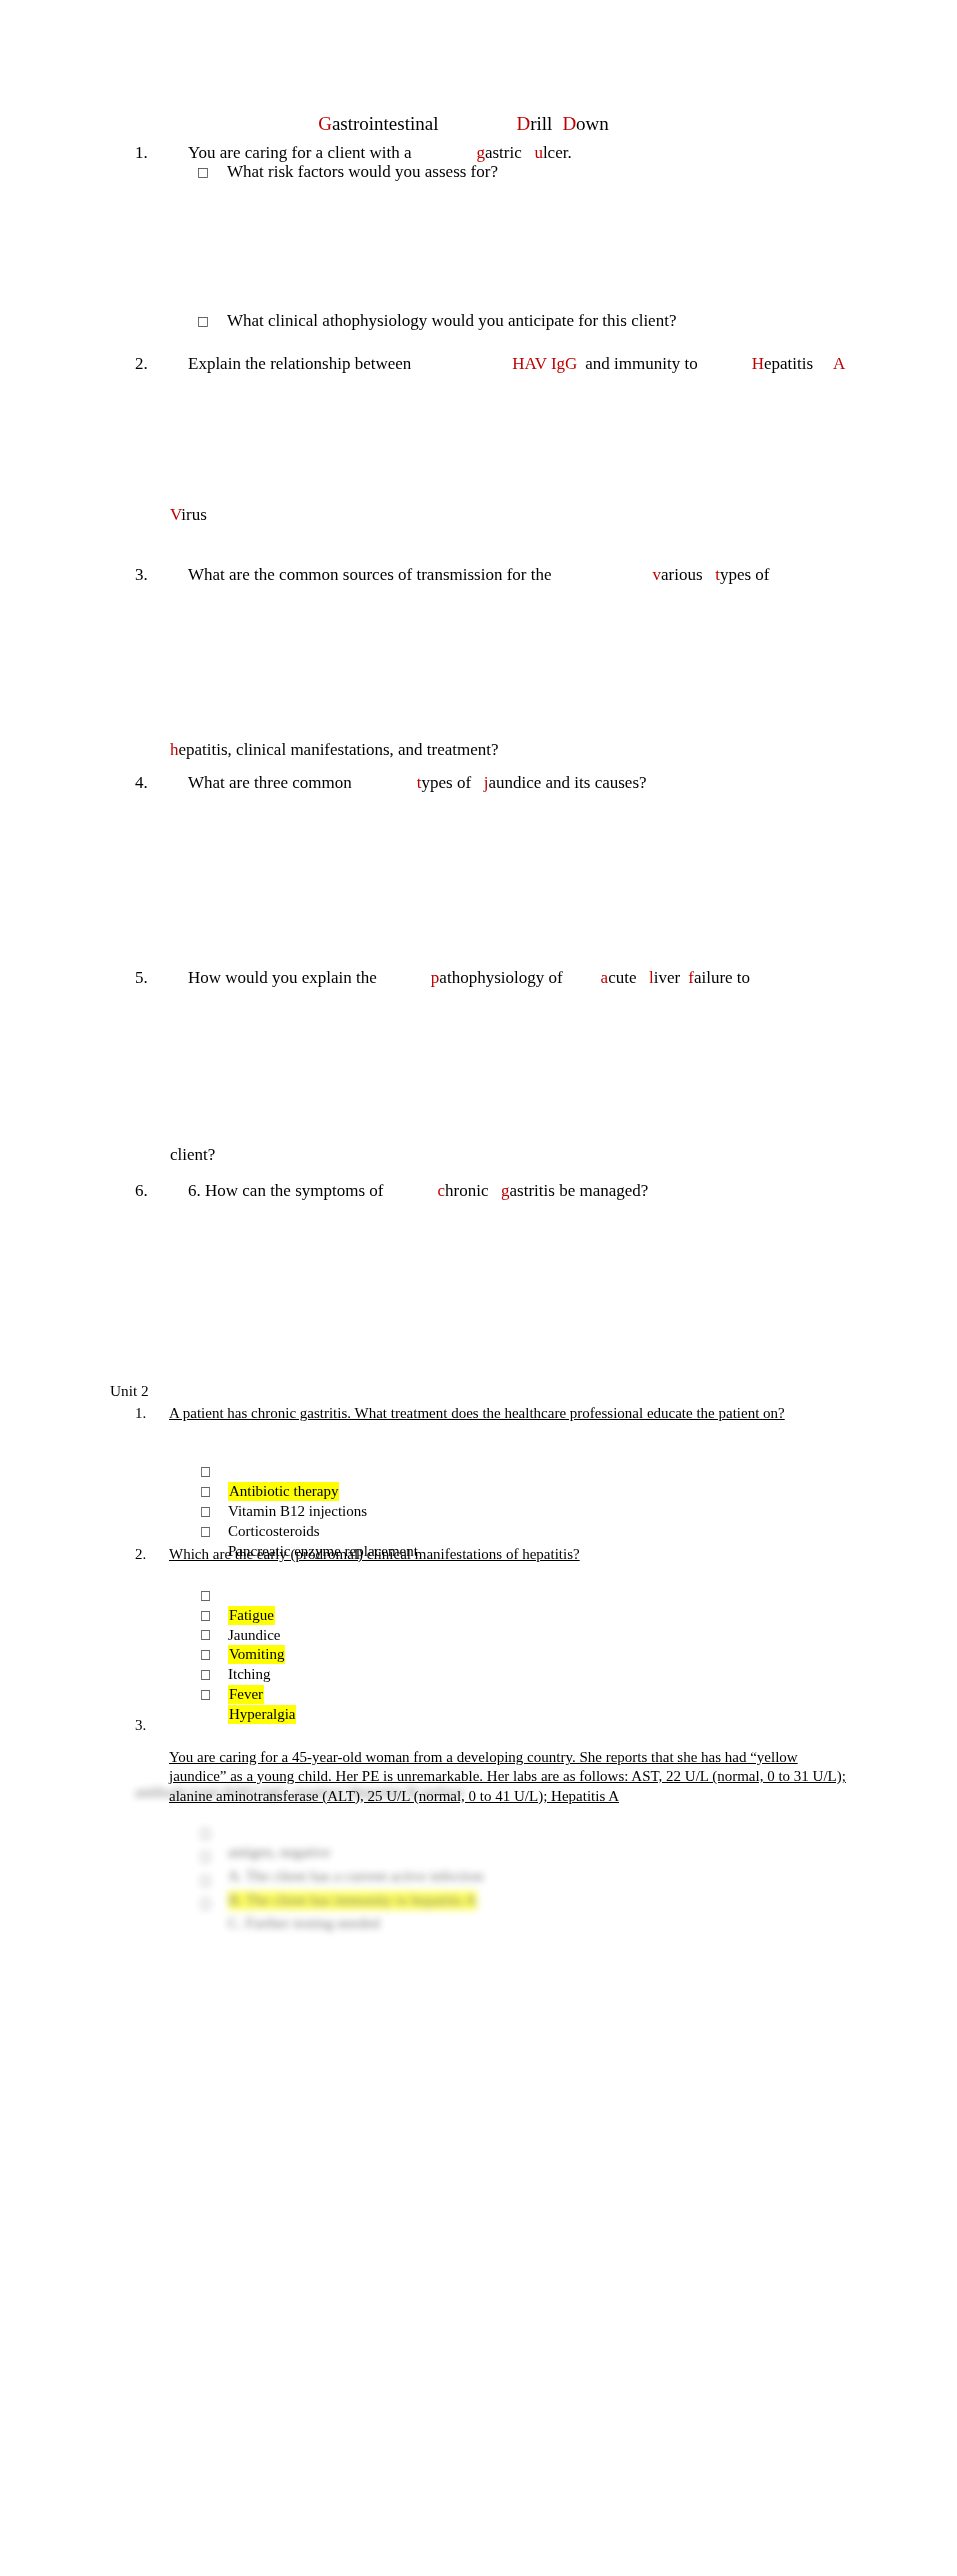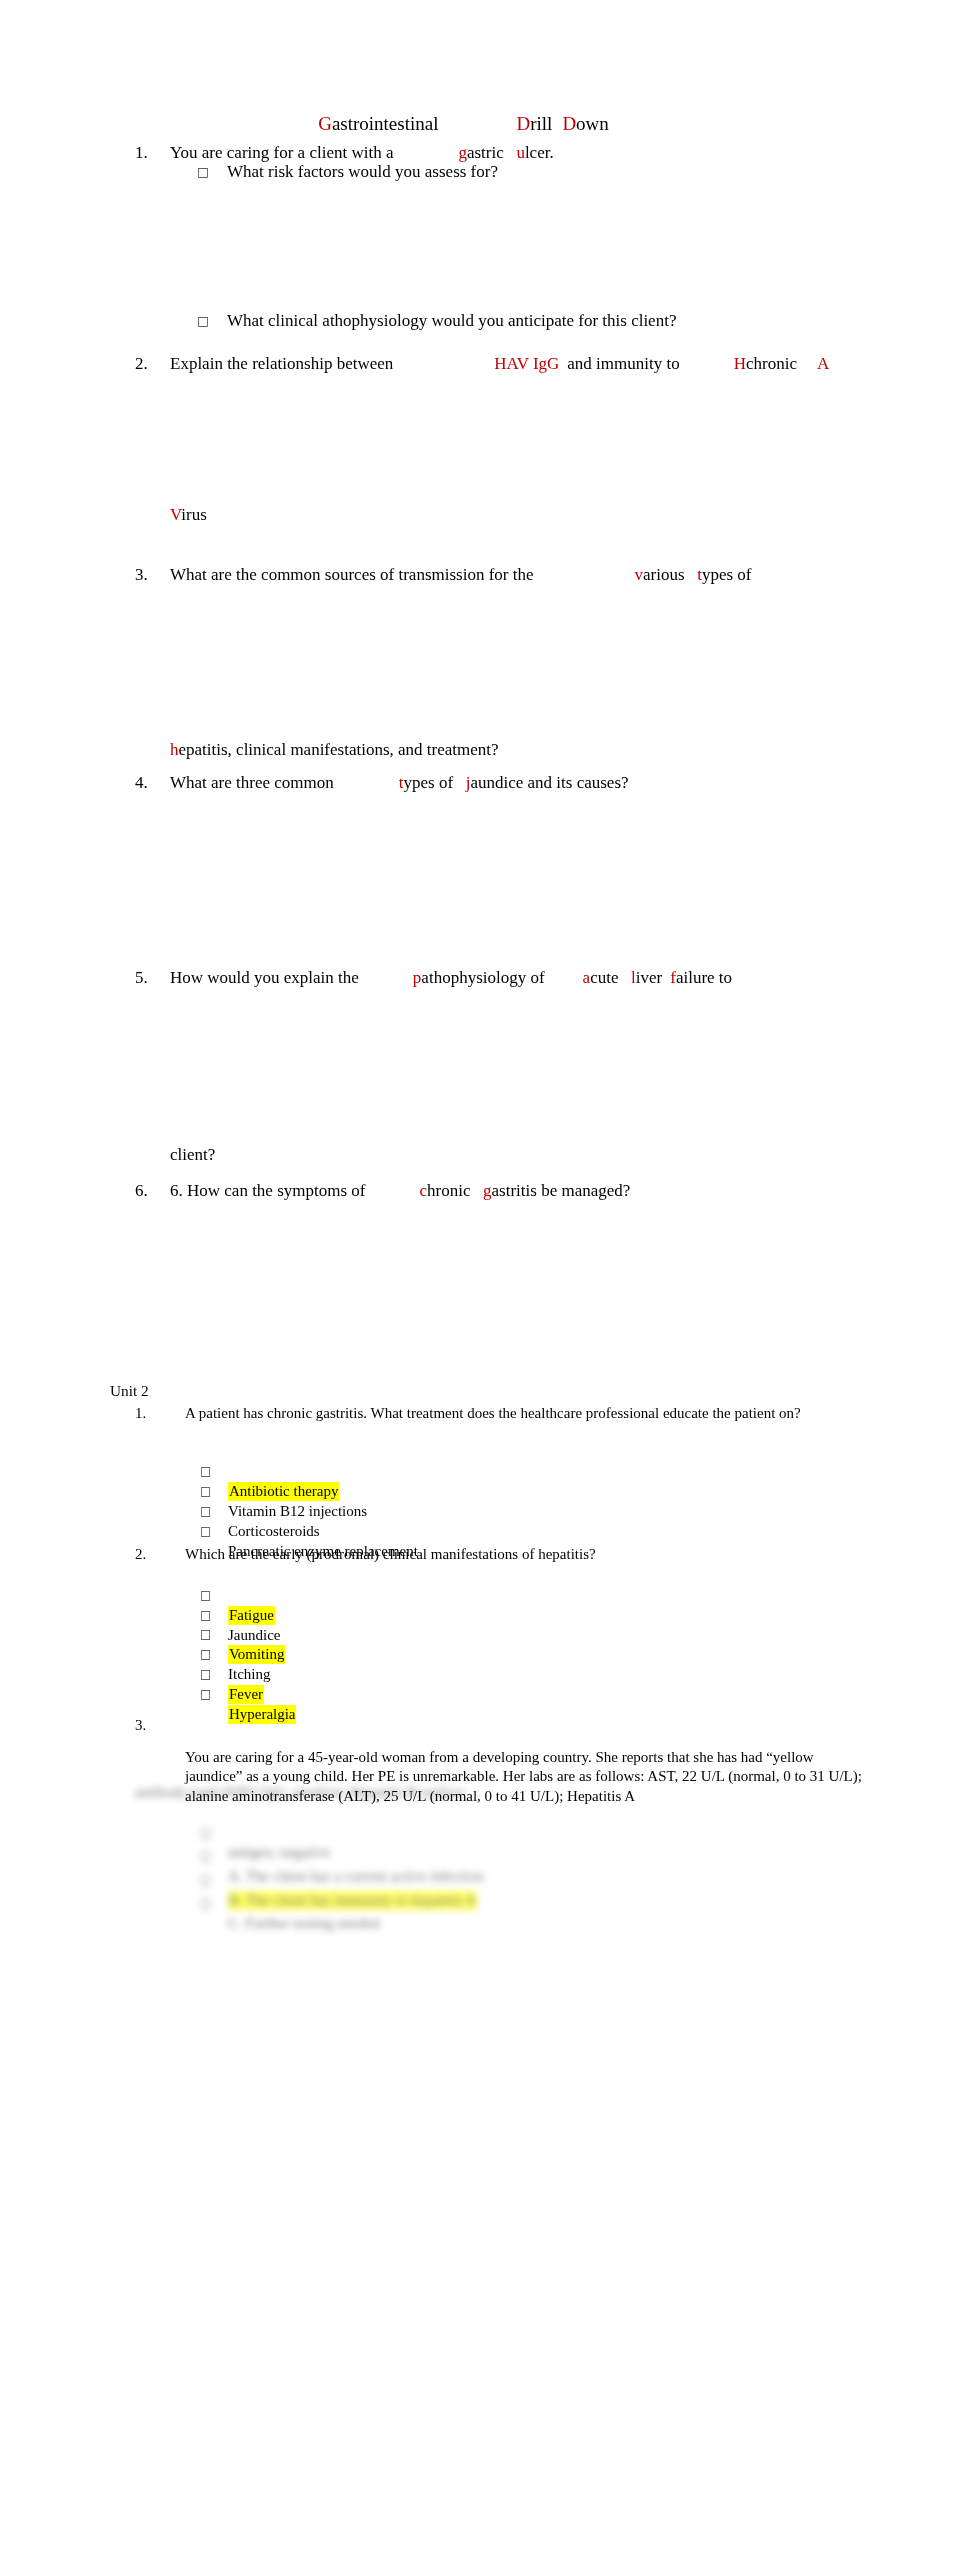--- a/index.html
+++ b/index.html
@@ -48,21 +48,21 @@
   }
   .q1-num {
     position: absolute;
     left: 135px;
     top: 0;
     width: 27px;
     text-align: left;
   }
   .q1-text {
     position: absolute;
-    left: 170px;
+    left: 188px;
     top: 0;
   }
   .sub-item {
     position: absolute;
     font-size: 17px;
     line-height: 22.5px;
     white-space: pre;
   }
   .sub-bullet {
     position: absolute;
@@ -107,22 +107,23 @@
     font-size: 15px;
     line-height: 19.4px;
   }
   .u4-num {
     position: absolute;
     left: 135px;
     width: 27px;
   }
   .u4-stem {
     position: absolute;
-    left: 185px;
+    left: 169px;
     width: 667px;
+    text-decoration: underline;
   }
   .u4-opt {
     position: absolute;
     font-size: 15px;
     line-height: 19.4px;
     white-space: pre;
   }
   .u4-opt-bullet {
     position: absolute;
     left: 200px;
@@ -179,21 +180,21 @@
     <span class="sub-text">What risk factors would you assess for?</span>
   </div>
 
   <div class="sub-item" style="left:0; top:310px;">
     <span class="sub-bullet">□</span>
     <span class="sub-text">What clinical athophysiology would you anticipate for this client?</span>
   </div>
 
   <div class="q1-item" style="position:absolute; left:0; top:353px;">
     <span class="q1-num">2.</span>
-    <span class="q1-text"><span>Explain the relationship between</span><span class="gap-e"></span><span class="red">HAV IgG</span><span class="gap-f"></span><span>and immunity to</span><span class="gap-g"></span><span class="red">H</span><span>chronic</span><span class="gap-h"></span><span class="red">A</span></span>
+    <span class="q1-text"><span>Explain the relationship between</span><span class="gap-e"></span><span class="red">HAV IgG</span><span class="gap-f"></span><span>and immunity to</span><span class="gap-g"></span><span class="red">H</span><span>epatitis</span><span class="gap-h"></span><span class="red">A</span></span>
   </div>
 
   <div class="cont-line" style="top:504px;"><span class="red">V</span><span>irus</span></div>
 
   <div class="q1-item" style="position:absolute; left:0; top:564px;">
     <span class="q1-num">3.</span>
     <span class="q1-text"><span>What are the common sources of transmission for the</span><span class="gap-e"></span><span class="red">v</span><span>arious</span><span class="gap-b"></span><span class="red">t</span><span>ypes of</span></span>
   </div>
 
   <div class="cont-line" style="top:715px;margin-top:24px;"><span class="red">h</span><span>epatitis, clinical manifestations, and treatment?</span></div>

